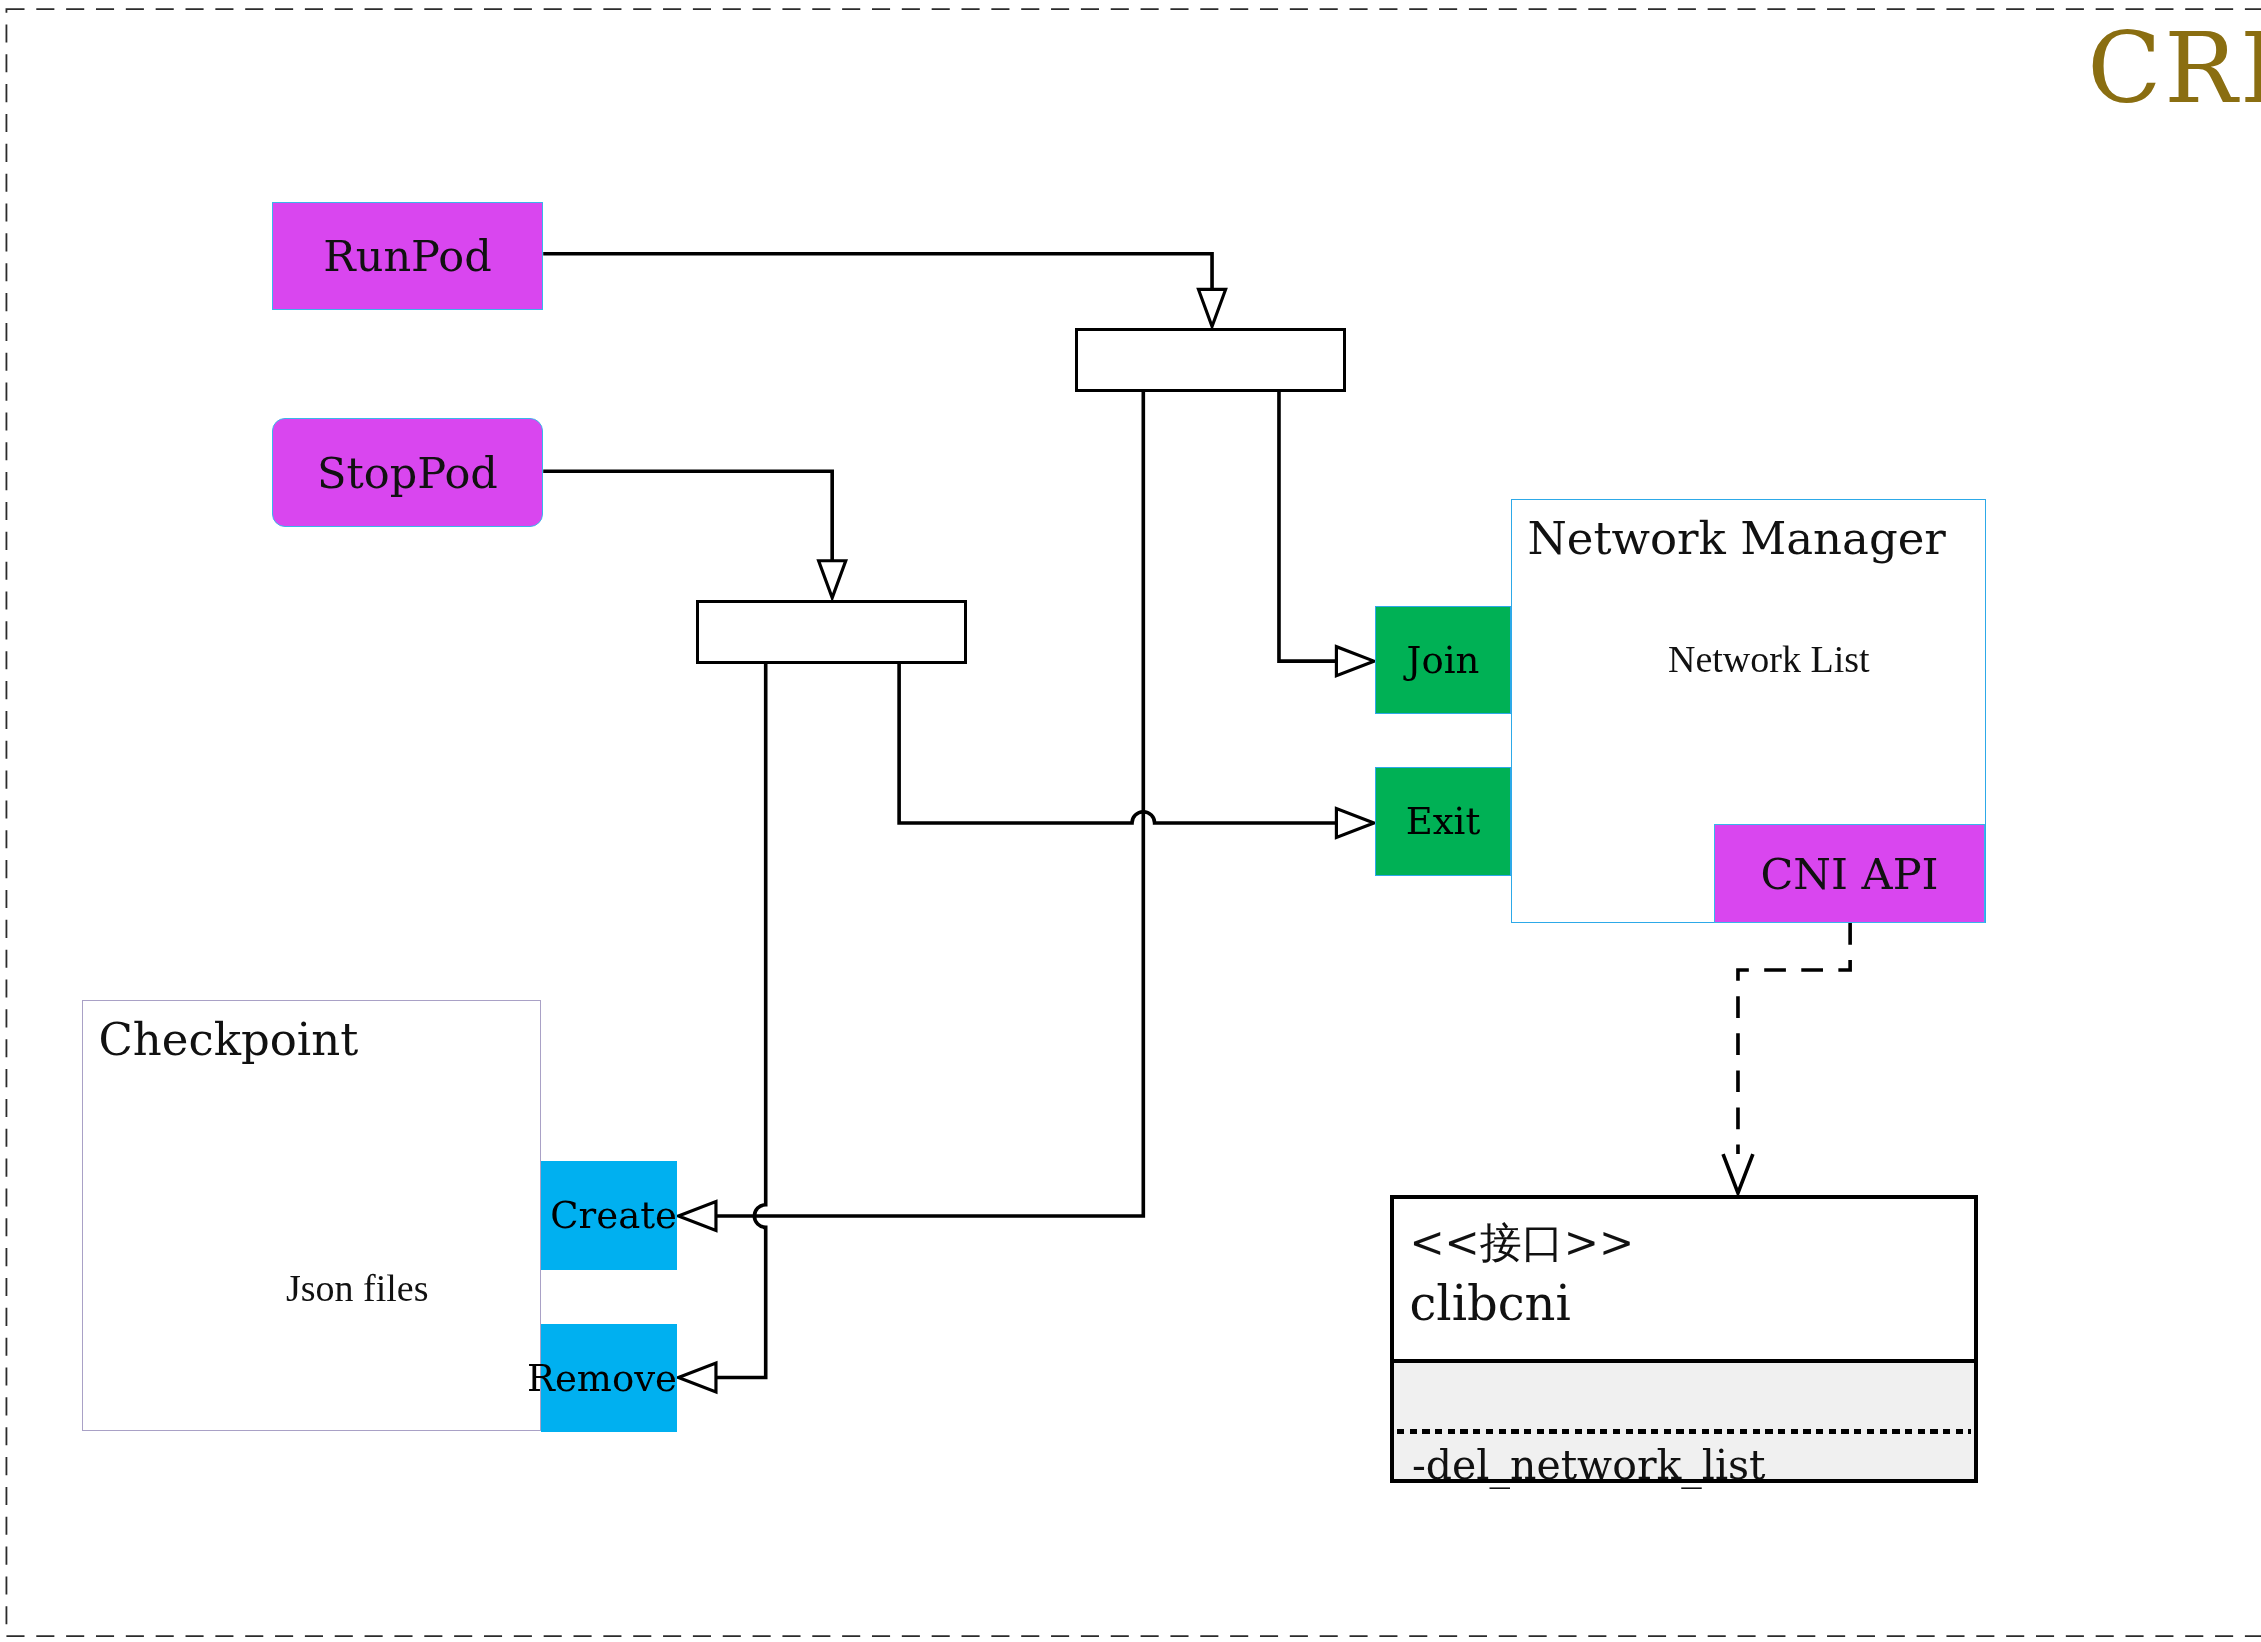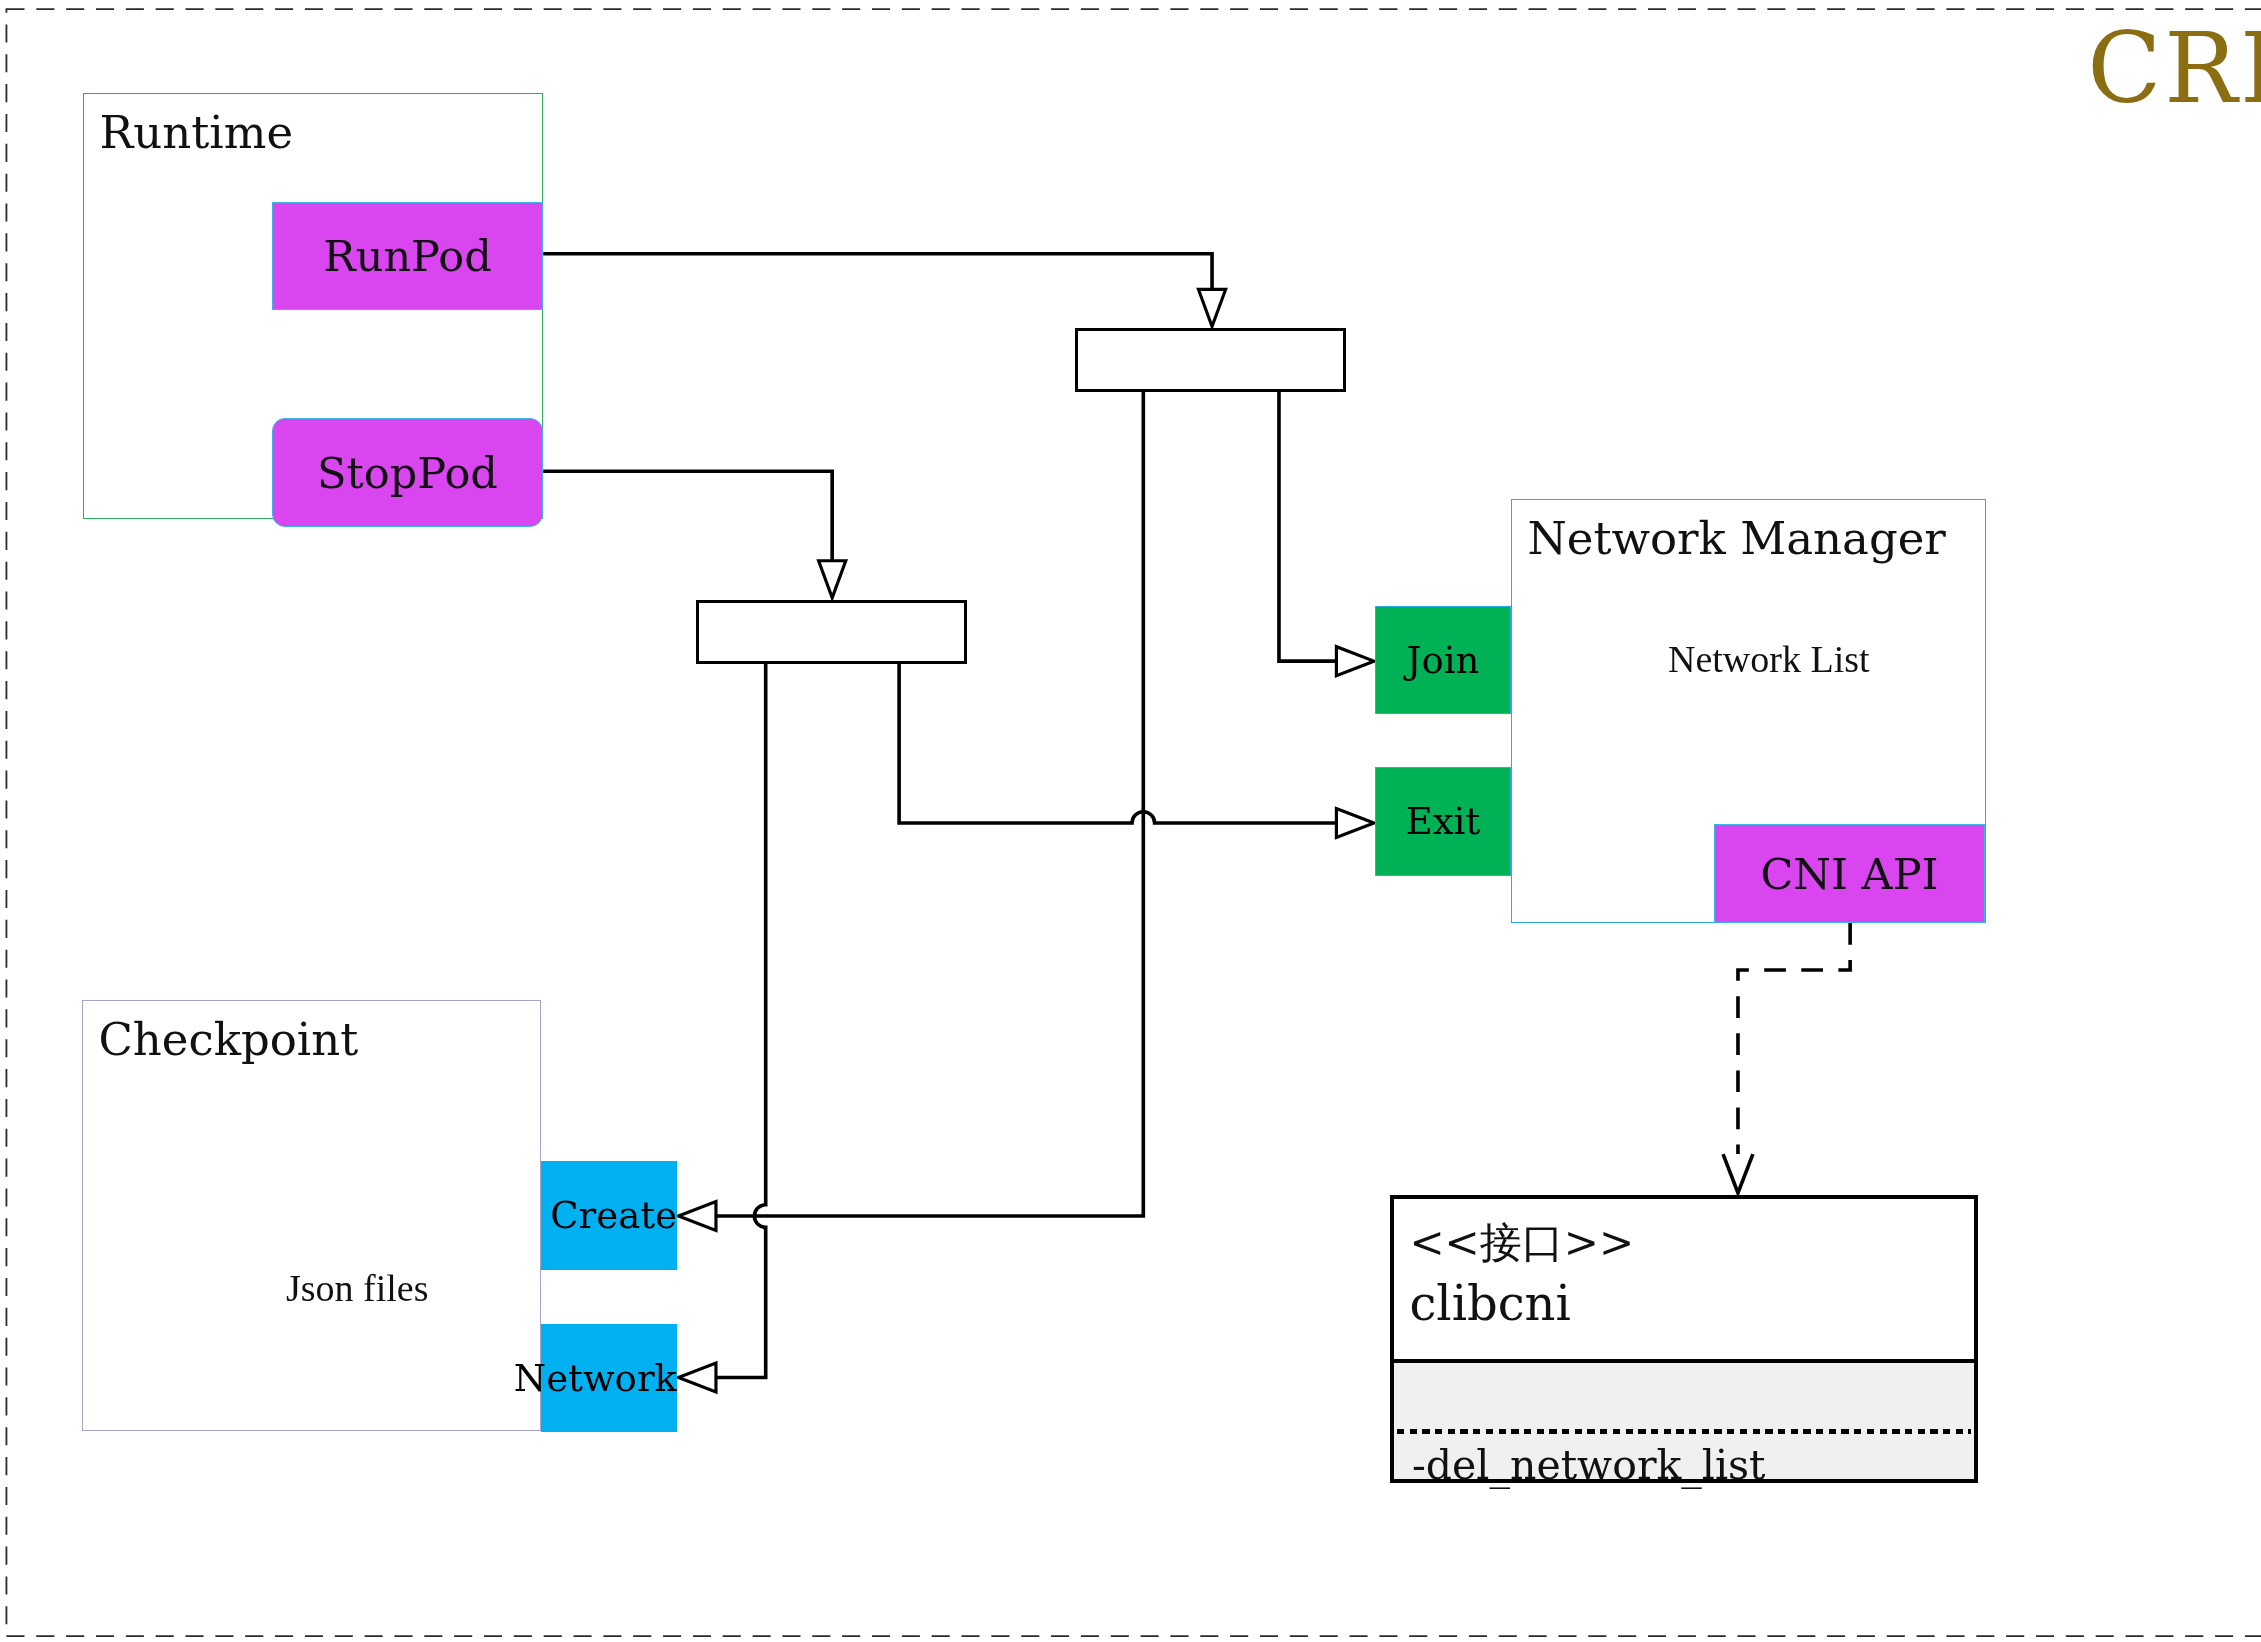--- a/index.html
+++ b/index.html
@@ -138,23 +138,20 @@
     </g>
 
     <g stroke="#5a5a5a" stroke-width="11" fill="#ffffff">
       <path d="M 304 2700 V 3005 A 155 62 0 0 0 614 3005 V 2700"></path>
       <ellipse cx="459" cy="2700" rx="155" ry="62"></ellipse>
     </g>
   </svg>
 
   <div id="cri-label" class="abs" style="color:#8a6e11;">CRI</div>
 
-  <div id="runtime-box" class="abs group-box">
-    <div class="group-title">Runtime</div>
-  </div>
   <div id="runpod-box" class="abs peach-box">
     <span>RunPod</span>
   </div>
   <div id="stoppod-box" class="abs peach-box">
     <span>StopPod</span>
   </div>
 
   <div id="junction-1" class="abs junction-box"></div>
   <div id="junction-2" class="abs junction-box"></div>
 
@@ -173,21 +170,21 @@
   </div>
 
   <div id="cniapi-box" class="abs peach-box">
     <span>CNI API</span>
   </div>
   <div id="json-files-label" class="abs cyl-label">Json files</div>
   <div id="create-box" class="abs cyan-box">
     <span>Create</span>
   </div>
   <div id="remove-box" class="abs cyan-box">
-    <span>Network</span>
+    <span>Remove</span>
   </div>
 
   <div id="clibcni-box" class="abs">
     <div id="clibcni-top">
       <div id="clibcni-stereotype">&lt;&lt;接口&gt;&gt;</div>
       <div id="clibcni-name">clibcni</div>
     </div>
     <div id="clibcni-divider"></div>
     <div id="clibcni-bottom">
       <div id="clibcni-dotted"></div>

